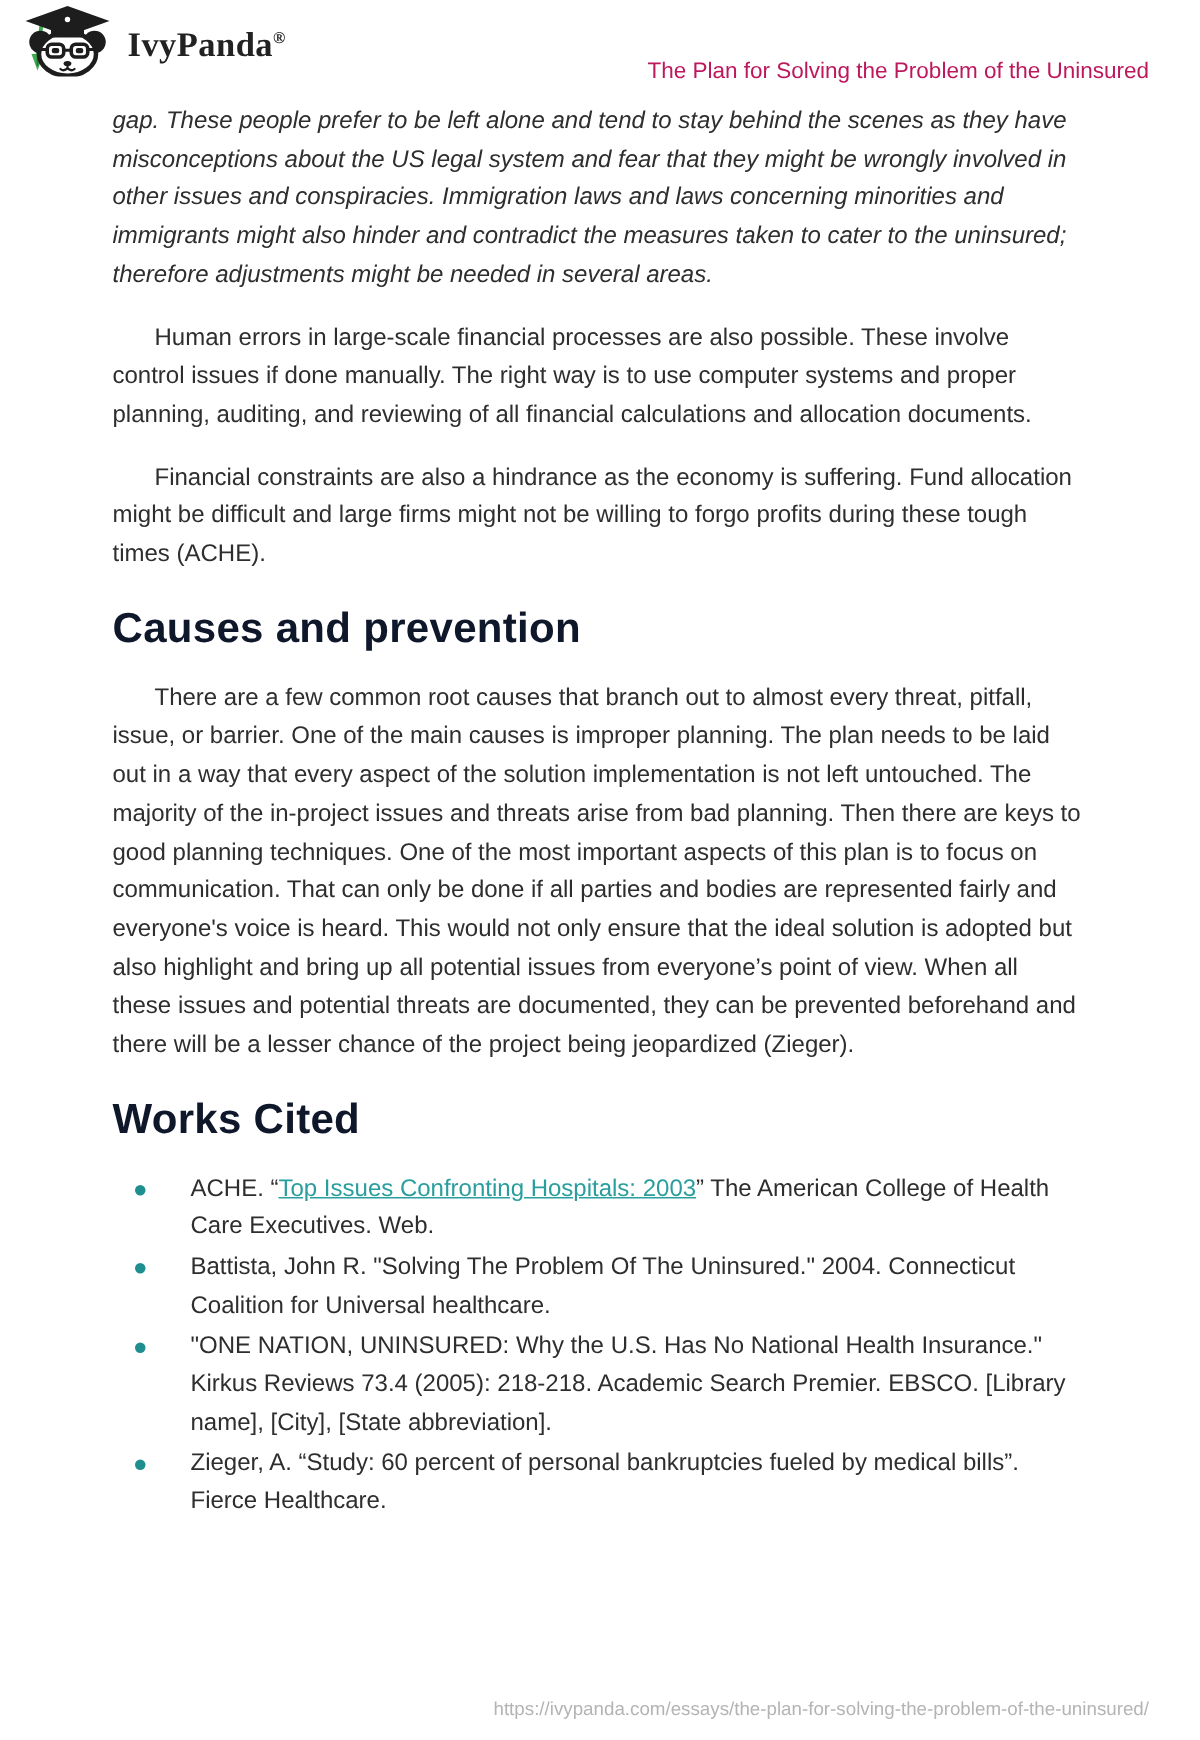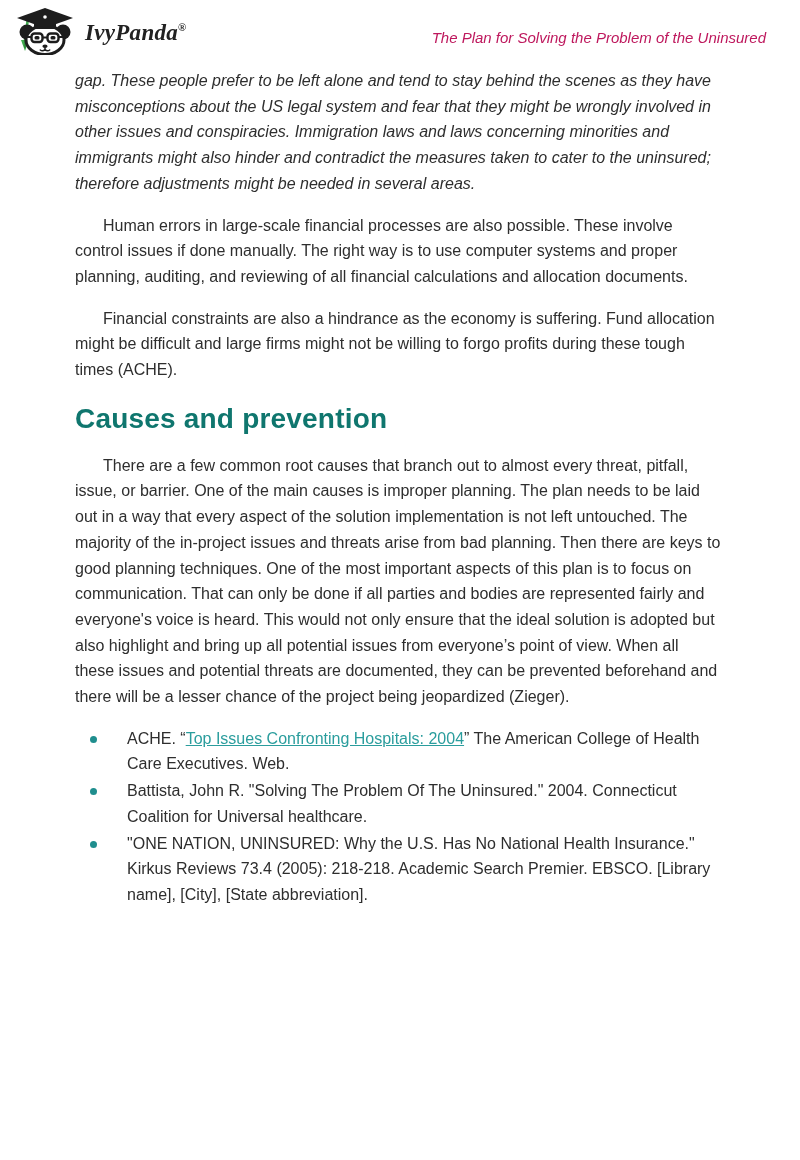--- a/index.html
+++ b/index.html
@@ -9,24 +9,23 @@
     width: 800px;
     height: 1160px;
     background: #ffffff;
     overflow: hidden;
     font-family: "Liberation Sans", sans-serif;
   }
   
   .header {
     display: flex;
     justify-content: space-between;
-    align-items: center;
+    align-items: flex-end;
     padding: 10px 34px 0 14px;
     height: 56px;
-    font-style: italic;
   }
   .brand { display: flex; align-items: center; gap: 9px; }
   .brand-name {
     font-family: "Liberation Serif", serif;
     font-weight: bold;
     font-size: 23px;
     color: #222222;
     letter-spacing: 0.3px;
   }
   .brand-name sup { font-size: 11px; font-weight: bold; }
@@ -42,21 +41,21 @@
     font-size: 16px;
     line-height: 25.7px;
     color: #2e2e2e;
     text-indent: 28px;
     text-align: left;
   }
   .content p.no-indent { text-indent: 0; font-style: italic; }
   .content h2 {
     font-size: 28px;
     font-weight: bold;
-    color: #0f766e;
+    color: #0f172a;
     margin: 20px 0 18px 0;
     letter-spacing: 0.2px;
   }
   
   .works-cited-list { list-style: none; margin: 4px 0 0 0; padding: 0; }
   .works-cited-list li {
     position: relative;
     padding-left: 52px;
     font-size: 16px;
     line-height: 25.7px;
@@ -122,21 +121,26 @@
   </div>
 
   <div class="content">
     <p class="no-indent">gap. These people prefer to be left alone and tend to stay behind the scenes as they have misconceptions about the US legal system and fear that they might be wrongly involved in other issues and conspiracies. Immigration laws and laws concerning minorities and immigrants might also hinder and contradict the measures taken to cater to the uninsured; therefore adjustments might be needed in several areas.</p>
     <p>Human errors in large-scale financial processes are also possible. These involve control issues if done manually. The right way is to use computer systems and proper planning, auditing, and reviewing of all financial calculations and allocation documents.</p>
     <p>Financial constraints are also a hindrance as the economy is suffering. Fund allocation might be difficult and large firms might not be willing to forgo profits during these tough times (ACHE).</p>
 
     <h2>Causes and prevention</h2>
     <p>There are a few common root causes that branch out to almost every threat, pitfall, issue, or barrier. One of the main causes is improper planning. The plan needs to be laid out in a way that every aspect of the solution implementation is not left untouched. The majority of the in-project issues and threats arise from bad planning. Then there are keys to good planning techniques. One of the most important aspects of this plan is to focus on communication. That can only be done if all parties and bodies are represented fairly and everyone's voice is heard. This would not only ensure that the ideal solution is adopted but also highlight and bring up all potential issues from everyone’s point of view. When all these issues and potential threats are documented, they can be prevented beforehand and there will be a lesser chance of the project being jeopardized (Zieger).</p>
 
+    <h2>Works Cited</h2>
     <ul class="works-cited-list">
-      <li><span>ACHE. “</span><a class="citation-link" href="#" style="color: rgb(42, 157, 157);">Top Issues Confronting Hospitals: 2004</a><span>” The American College of Health Care Executives. Web.</span></li>
+      <li><span>ACHE. “</span><a class="citation-link" href="#" style="color: rgb(42, 157, 157);">Top Issues Confronting Hospitals: 2003</a><span>” The American College of Health Care Executives. Web.</span></li>
       <li>Battista, John R. "Solving The Problem Of The Uninsured." 2004. Connecticut Coalition for Universal healthcare.</li>
       <li>"ONE NATION, UNINSURED: Why the U.S. Has No National Health Insurance." Kirkus Reviews 73.4 (2005): 218-218. Academic Search Premier. EBSCO. [Library name], [City], [State abbreviation].</li>
+      <li>Zieger, A. “Study: 60 percent of personal bankruptcies fueled by medical bills”. Fierce Healthcare.</li>
     </ul>
   </div>
 
+  <div class="footer">
+    <span>https://ivypanda.com/essays/the-plan-for-solving-the-problem-of-the-uninsured/</span>
+  </div>
 
 </div>
 
 </body></html>

